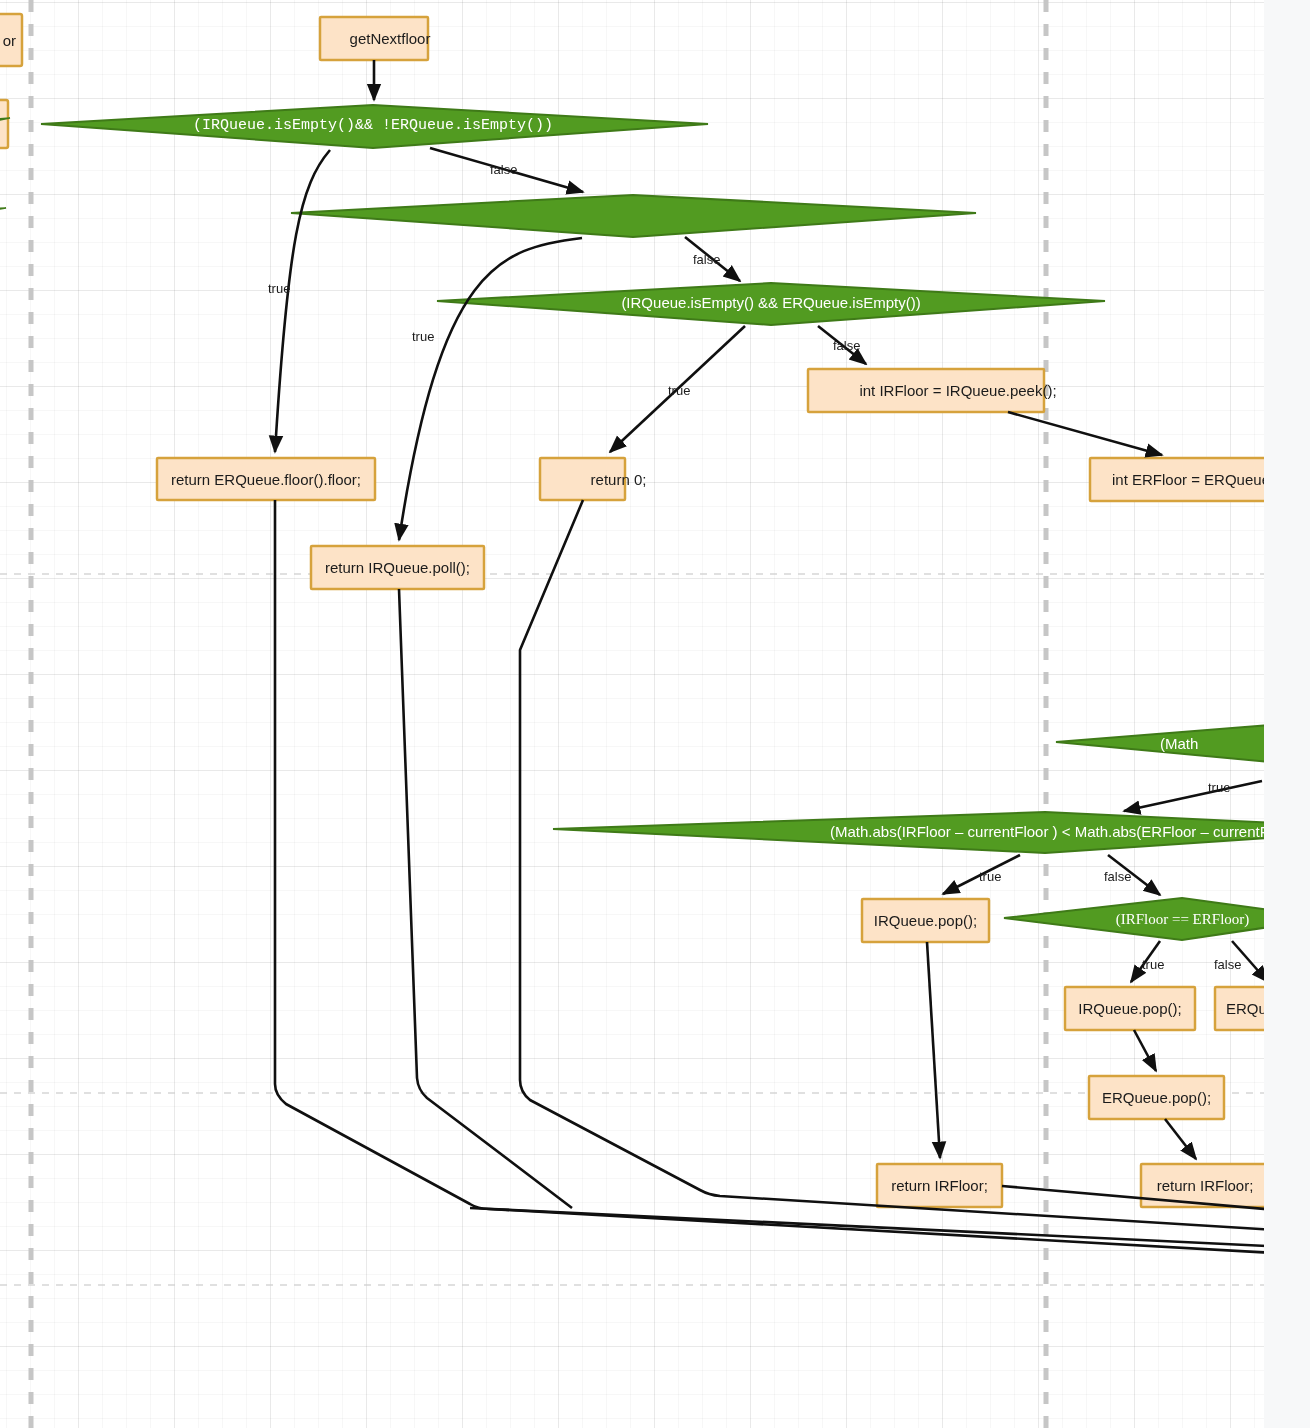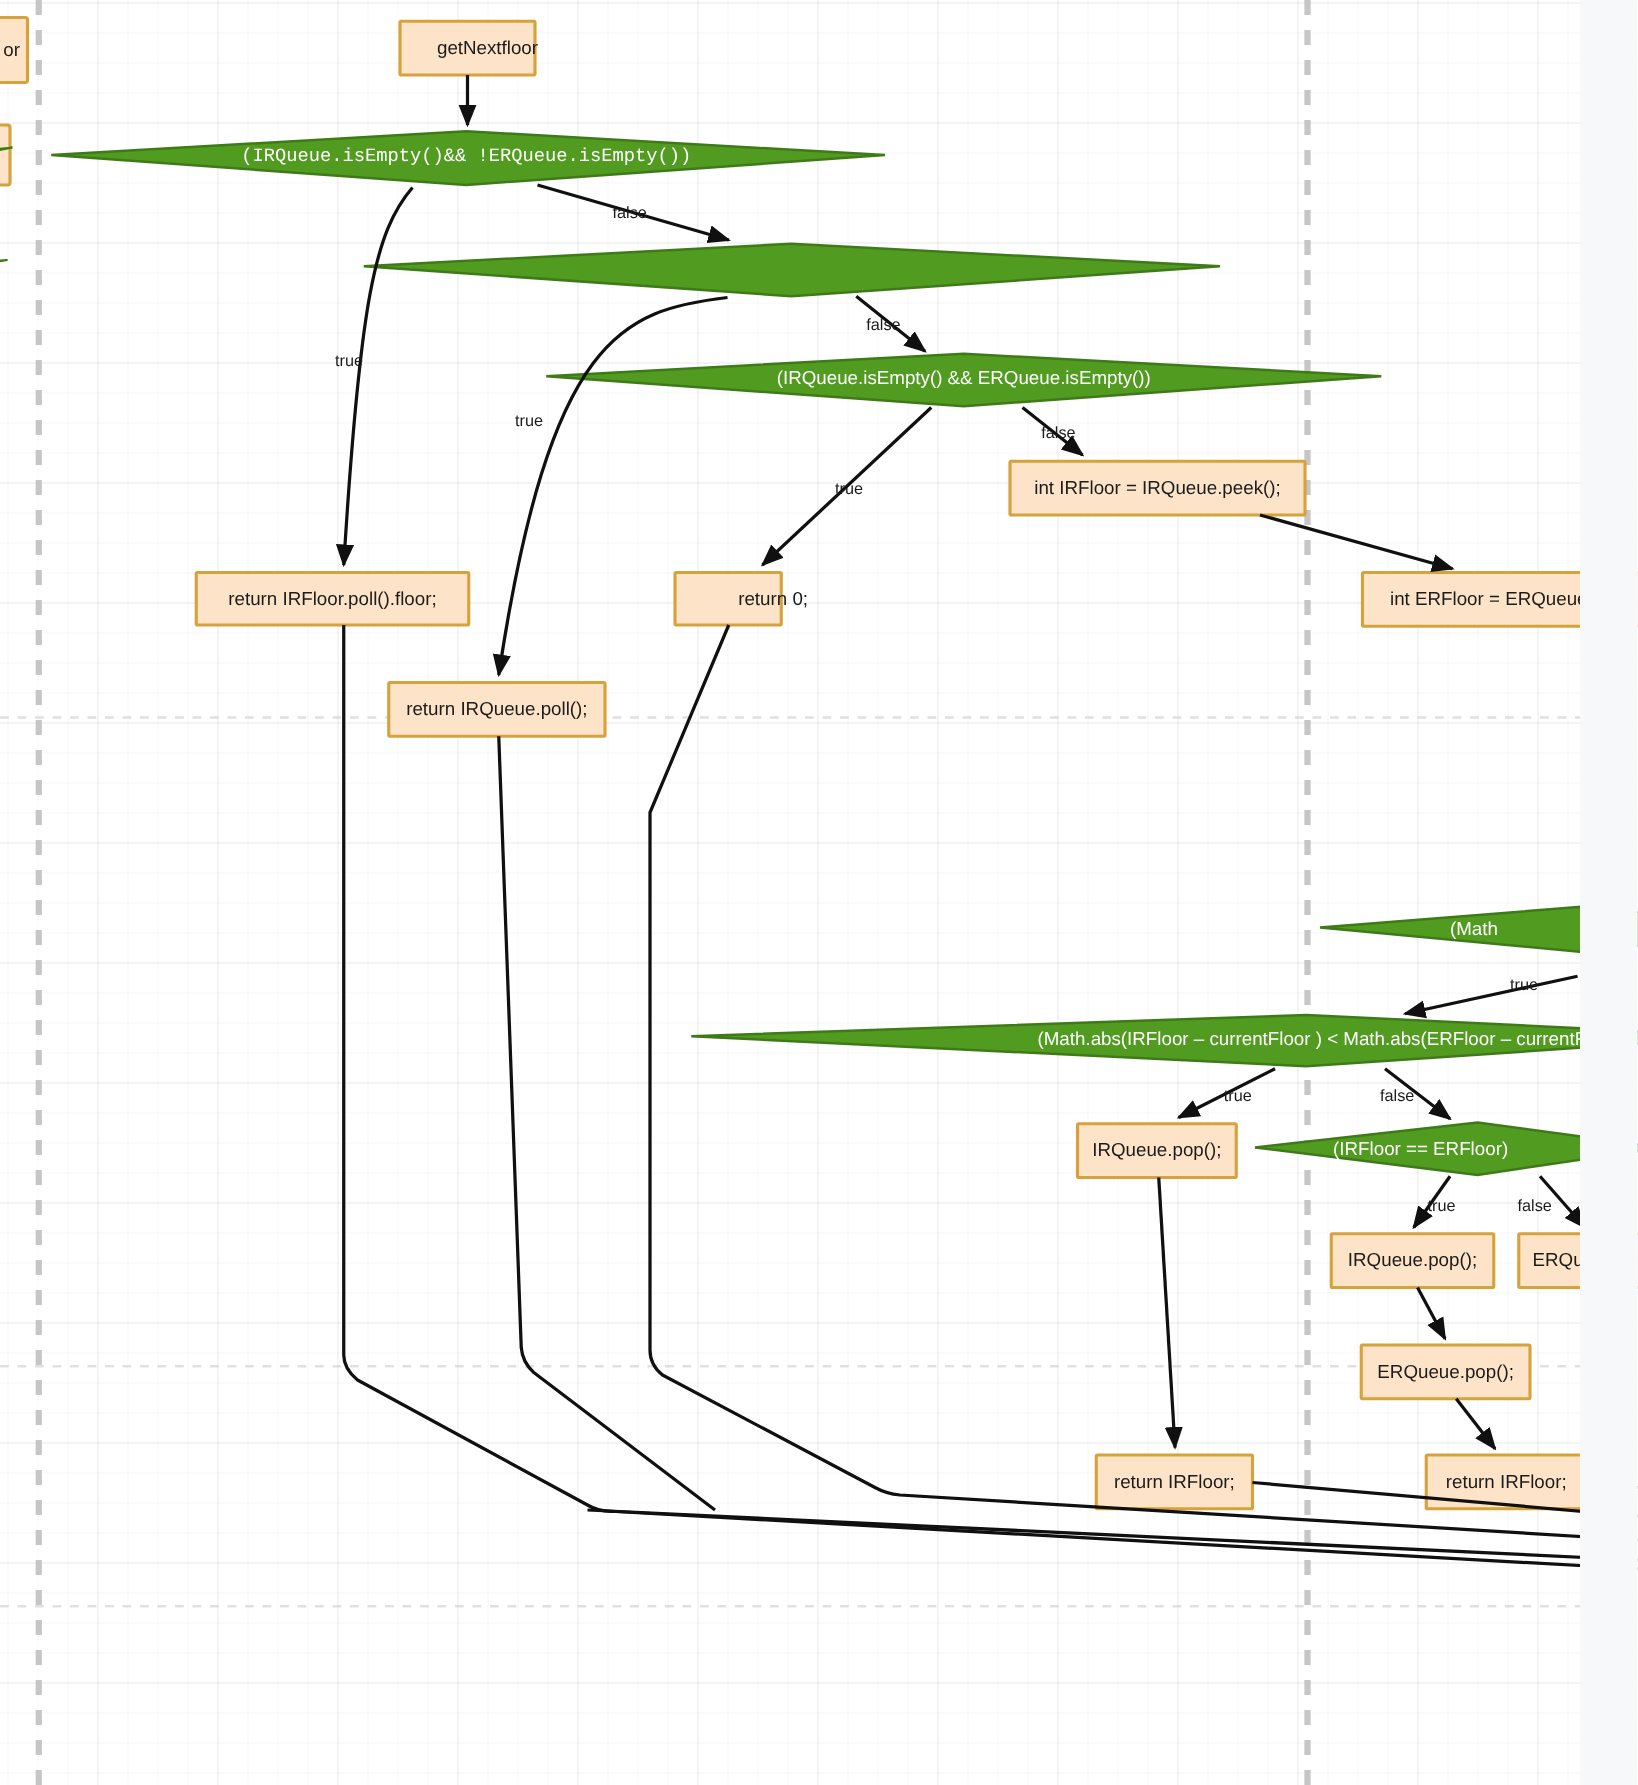--- a/index.html
+++ b/index.html
@@ -163,37 +163,37 @@
     </g>
   </svg>
 
   <div class="node-text box-label" style="left:336px;top:17px;width:108px;height:43px;">getNextfloor</div>
 
   <div class="node-text dia-label" style="left:183px;top:112px;width:380px;height:26px;font-family:Liberation Mono, monospace;">(IRQueue.isEmpty()&amp;&amp; !ERQueue.isEmpty())</div>
 
 
   <div class="node-text dia-label" style="left:581px;top:289px;width:380px;height:26px;">(IRQueue.isEmpty() &amp;&amp; ERQueue.isEmpty())</div>
 
-  <div class="node-text box-label" style="left:157px;top:458px;width:218px;height:42px;">return IRFloor.poll().floor;</div>
+  <div class="node-text box-label" style="left:157px;top:458px;width:218px;height:42px;">return ERQueue.floor().floor;</div>
 
   <div class="node-text box-label" style="left:311px;top:546px;width:173px;height:43px;">return IRQueue.poll();</div>
 
   <div class="node-text box-label" style="left:540px;top:458px;width:85px;height:42px;margin-left:36px;">return 0;</div>
 
-  <div class="node-text box-label" style="left:808px;top:369px;width:236px;height:43px;">int IRFloor = IRQueue.peek();</div>
+  <div class="node-text box-label" style="left:808px;top:369px;width:236px;height:43px;padding-left:32px;">int IRFloor = IRQueue.peek();</div>
 
   <div class="node-text box-label" style="left:1090px;top:458px;width:240px;height:43px;justify-content:flex-start;padding-left:22px;box-sizing:border-box;">int ERFloor = ERQueue.</div>
 
   <div class="node-text dia-label" style="left:1160px;top:730px;width:110px;height:26px;justify-content:flex-start;">(Math</div>
 
   <div class="node-text dia-label" style="left:830px;top:818px;width:470px;height:26px;justify-content:flex-start;">(Math.abs(IRFloor – currentFloor ) &lt; Math.abs(ERFloor – currentFloo</div>
 
   <div class="node-text box-label" style="left:862px;top:899px;width:127px;height:43px;">IRQueue.pop();</div>
 
-  <div class="node-text dia-label" style="left:1064px;top:906px;width:145px;height:26px;">(IRFloor == ERFloor)</div>
+  <div class="node-text dia-label" style="left:1110px;top:906px;width:145px;height:26px;font-family:Liberation Serif, serif;">(IRFloor == ERFloor)</div>
 
   <div class="node-text box-label" style="left:1065px;top:987px;width:130px;height:43px;">IRQueue.pop();</div>
 
   <div class="node-text box-label" style="left:1215px;top:987px;width:130px;height:43px;justify-content:flex-start;padding-left:11px;box-sizing:border-box;">ERQu</div>
 
   <div class="node-text box-label" style="left:1089px;top:1076px;width:135px;height:43px;">ERQueue.pop();</div>
 
   <div class="node-text box-label" style="left:877px;top:1164px;width:125px;height:43px;">return IRFloor;</div>
 
   <div class="node-text box-label" style="left:1141px;top:1164px;width:128px;height:43px;">return IRFloor;</div>

